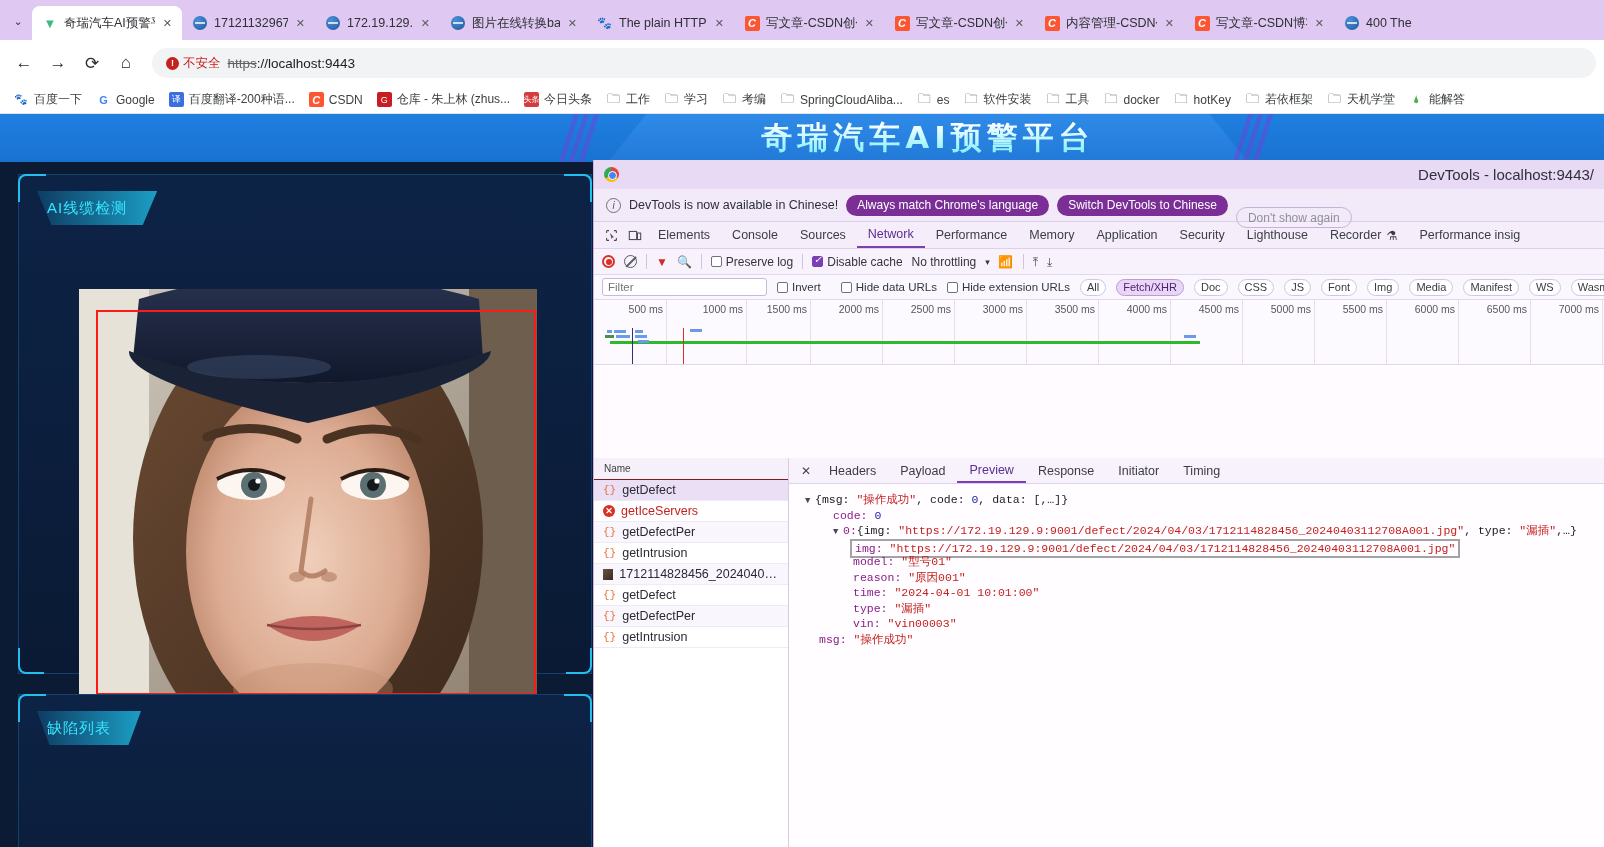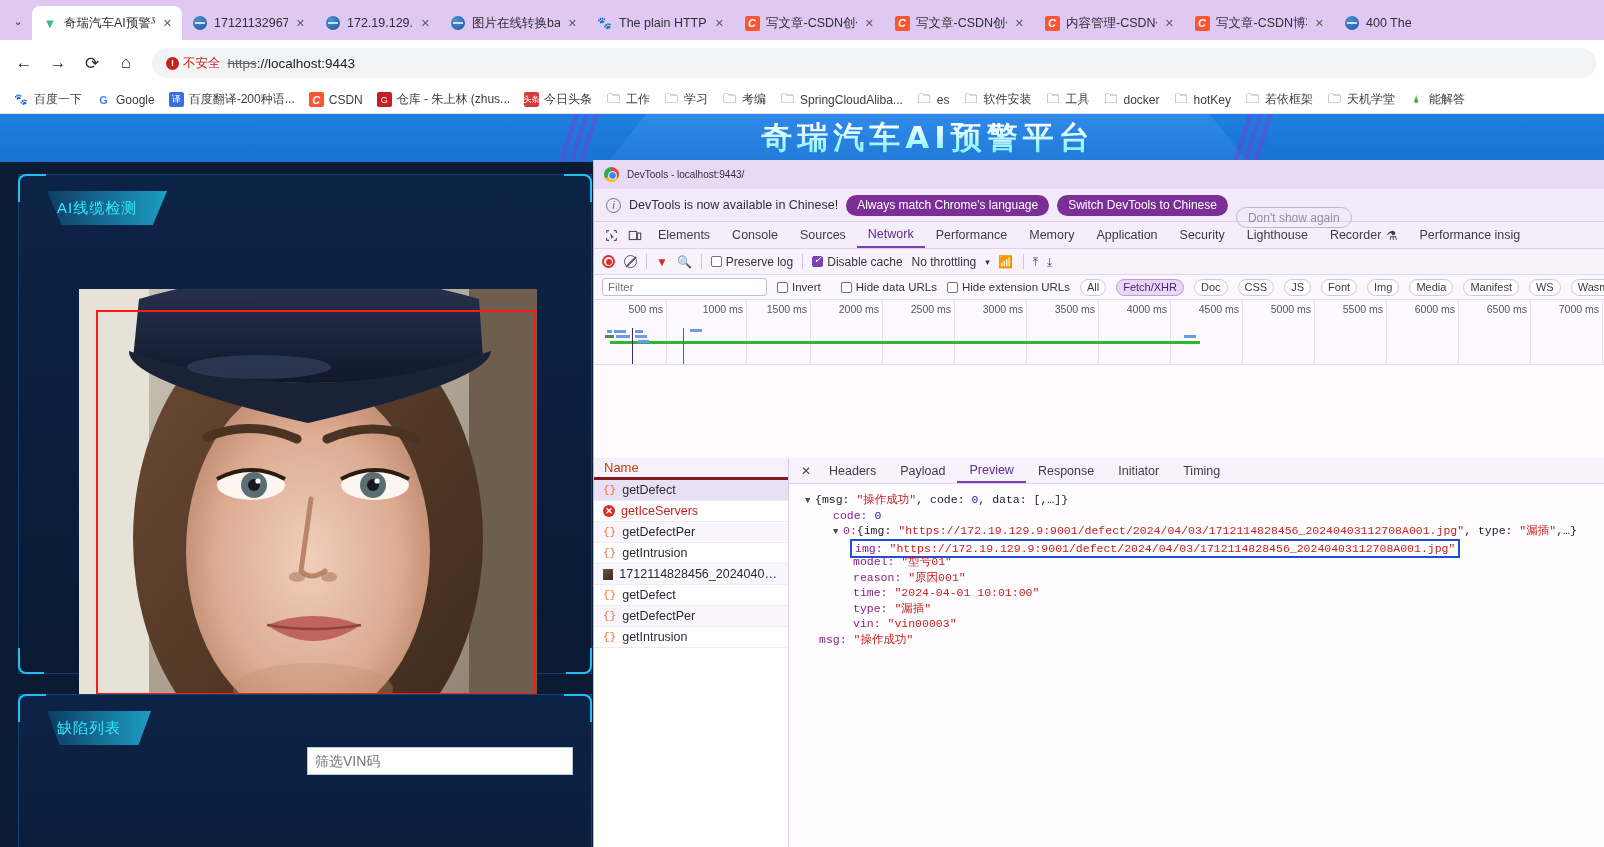--- a/index.html
+++ b/index.html
@@ -98,21 +98,21 @@
   .panel::before, .panel::after {
     content:""; position:absolute; width:26px; height:26px; pointer-events:none;
   }
   .panel::before{ left:-1px; top:-1px; border-left:2px solid #23c0ef; border-top:2px solid #23c0ef; border-radius:8px 0 0 0; }
   .panel::after { right:-1px; top:-1px; border-right:2px solid #23c0ef; border-top:2px solid #23c0ef; border-radius:0 8px 0 0; }
   .panel-bl, .panel-br { position:absolute; width:26px; height:26px; pointer-events:none; }
   .panel-bl{ left:-1px; bottom:-1px; border-left:2px solid #23c0ef; border-bottom:2px solid #23c0ef; border-radius:0 0 0 8px; }
   .panel-br{ right:-1px; bottom:-1px; border-right:2px solid #23c0ef; border-bottom:2px solid #23c0ef; border-radius:0 0 8px 0; }
 
   .panel-head {
-    position:absolute; left:28px; top:16px; height:34px; padding:0 26px 0 14px;
+    position:absolute; left:18px; top:16px; height:34px; padding:0 26px 0 14px;
     background:linear-gradient(90deg,#0e3c63 0%,#1c9ec4 100%);
     clip-path: polygon(0 0, 100% 0, 88% 100%, 12% 100%);
     display:flex; align-items:center;
   }
   .panel-head span { color:#38e6ff; font-size:15px; letter-spacing:1px; font-weight:500;
     transform:translateX(-4px); }
 
   #panel-ai { left:18px; top:60px; width:574px; height:500px; }
   .ai-img-wrap { position:absolute; left:60px; top:114px; width:458px; height:423px; overflow:hidden; }
   .ai-img { position:absolute; inset:0; }
@@ -138,21 +138,21 @@
   .td.c3 { width:144px; color:#9fb2c6; }
 
   
   #devtools {
     position:absolute; left:593px; top:160px; right:0; bottom:0;
     background:#fffbff; border-left:1px solid #c9b5dd;
     font-family:"Liberation Sans", sans-serif; overflow:hidden;
   }
   .dt-title {
     height:29px; background:#e8d9f5; display:flex; align-items:center; gap:8px;
-    padding:0 10px; font-size:10px; color:#30303a;
+    padding:0 10px; font-size:15px; color:#30303a;justify-content:space-between;
   }
   .chrome-logo{width:15px;height:15px;border-radius:50%;
     background:conic-gradient(#ea4335 0 33%, #fbbc05 33% 66%, #34a853 66% 100%);
     position:relative;}
   .chrome-logo::after{content:"";position:absolute;left:4px;top:4px;width:7px;height:7px;
     border-radius:50%;background:#4285f4;border:1.5px solid #fff;}
 
   .dt-banner {
     height:33px; background:#f3eaf9; display:flex; align-items:center; gap:8px;
     padding:0 12px; font-size:12.5px; color:#2d2d36; border-bottom:1px solid #ded0ea;
@@ -202,22 +202,22 @@
 
   .dt-waterfall { height:65px; background:#fdfaff; border-bottom:1px solid #e3d6ee; position:relative; overflow:hidden; }
   .wf-tick { position:absolute; top:0; height:65px; border-left:1px solid #e7dcf0; }
   .wf-tick span { position:absolute; right:4px; top:3px; font-size:10.5px; color:#56565f; white-space:nowrap; }
   .wf-green { position:absolute; left:16px; top:41px; height:3px; background:#2eb82e; }
   .wf-vline { position:absolute; top:28px; height:37px; width:1px; }
   .wf-bar { position:absolute; height:3px; background:#6b9ae8; }
 
   .dt-body { position:absolute; left:0; right:0; top:298px; bottom:0; display:flex; }
   .req-list { width:195px; border-right:1px solid #d9cae6; background:#fff; overflow:hidden; }
-  .req-head { height:22px; background:#f6f0fb; border-bottom:3px solid #7f1d1d;
-    font-size:13px; color:#c2410c; display:flex; align-items:center; padding:0 10px; }
+  .req-head { height:22px; background:#f6f0fb; border-bottom:1px solid #7f1d1d;
+    font-size:10px; color:#404040; display:flex; align-items:center; padding:0 10px; }
   .req-row { height:21px; display:flex; align-items:center; gap:6px; padding:0 9px;
     font-size:12.5px; color:#2a2a34; border-bottom:1px solid #f0eaf5; }
   .req-row.sel { background:#eadff5; }
   .req-row.alt { background:#faf6fd; }
   .ico-json { color:#e8733a; font-size:11px; font-family:"Liberation Mono", monospace; }
   .ico-err { width:12px;height:12px;border-radius:50%;background:#d93025;color:#fff;
     font-size:9px;display:flex;align-items:center;justify-content:center;font-weight:bold; }
   .ico-img { width:11px;height:11px;background:linear-gradient(135deg,#6b5342,#3a2a20); display:block; }
   .req-row.err .rname { color:#c5221f; }
   .rname { white-space:nowrap; overflow:hidden; text-overflow:ellipsis; }
@@ -230,21 +230,21 @@
   .xbtn { width:22px; display:flex; align-items:center; justify-content:center;
     color:#44444f; font-size:12px; }
 
   .json { padding:8px 0 0 8px; font-family:"Liberation Mono", monospace;
     font-size:11.5px; line-height:15.5px; color:#1a1a22; white-space:nowrap; }
   .jrow { height:15.5px; }
   .arrow { color:#4a4a55; font-size:9px; display:inline-block; width:10px; }
   .k { color:#8a1f8a; }
   .s { color:#c5221f; }
   .n { color:#1a1aa8; }
-  .hl-box { display:inline-block; border:2px solid #1d4ed8; padding:0 3px; margin-left:-3px; }
+  .hl-box { display:inline-block; border:2px solid #a3a3a3; padding:0 3px; margin-left:-3px; }
 
   .watermark { position:absolute; right:14px; bottom:8px; font-size:13px; color:#b9b9c4;
     letter-spacing:.4px; }
 </style>
 </head>
 <body>
 
 <div id="browser">
 
   <div class="tabstrip">
@@ -508,21 +508,20 @@
         </svg>
         <div class="bbox"></div>
       </div>
     </div>
 
     <div class="panel" id="panel-list">
 
       <div class="panel-head">
         <span>缺陷列表</span>
       </div>
-      <input class="vin-input" value="" placeholder="筛选VIN码" style="">
     </div>
 
     <div class="watermark">CSDN @Sunny_yiyi</div>
   </div>
 
   <div id="devtools">
 
     <div class="dt-title">
       <span class="chrome-logo"></span>
       <span>DevTools - localhost:9443/</span>

